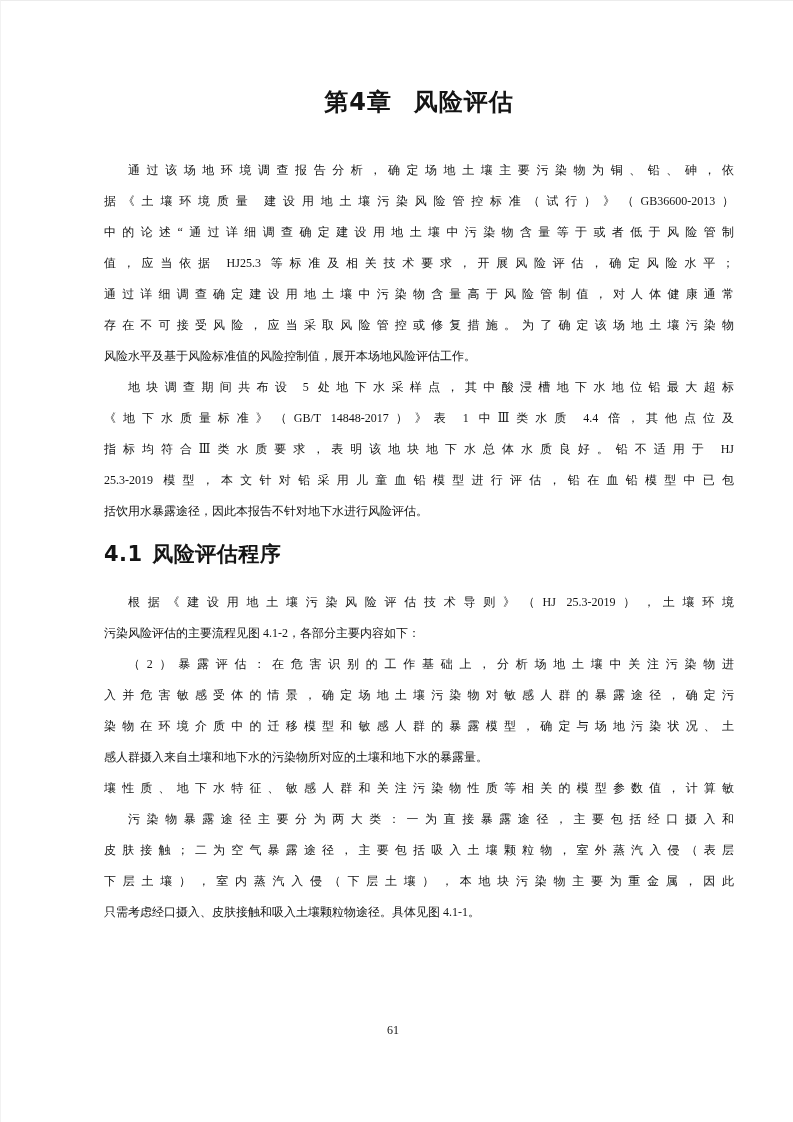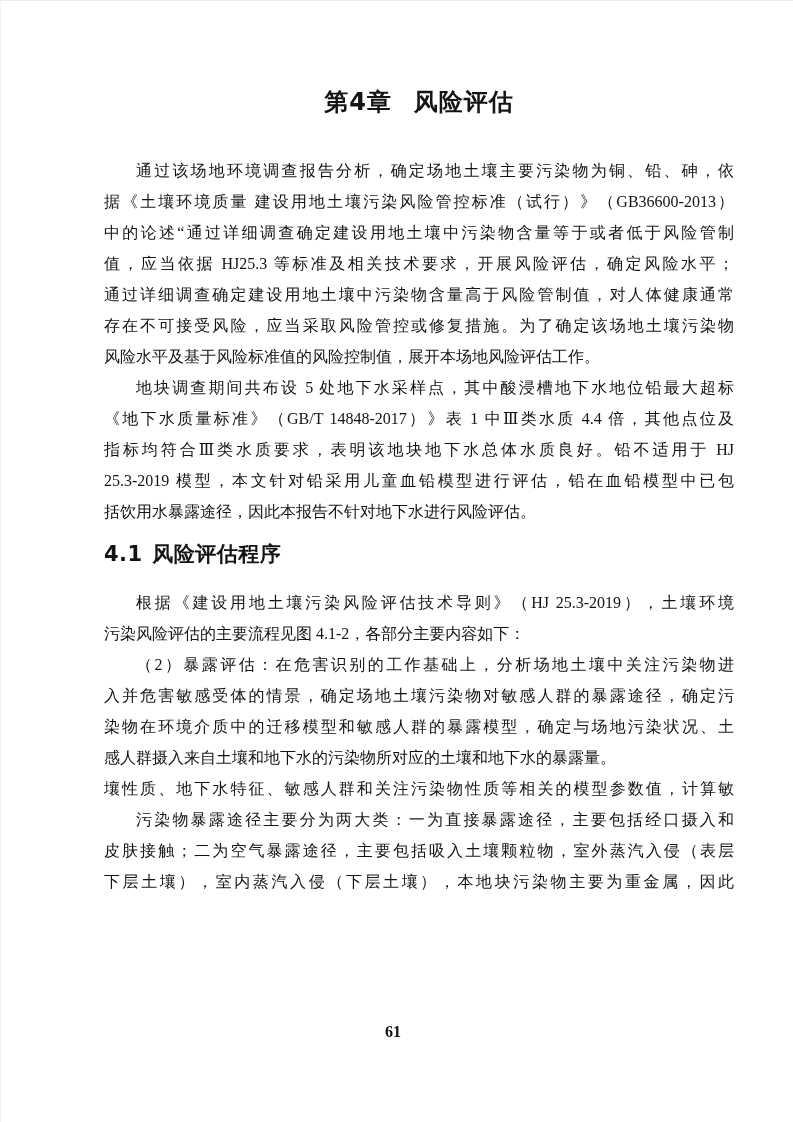--- a/index.html
+++ b/index.html
@@ -10,35 +10,35 @@
     font-family:"Liberation Serif","DejaVu Serif",serif;color:#141414;
   }
   .content{padding:84px 59px 0 103px;}
   .chapter-title{
     text-align:center;margin:0 0 36px 0;
     font-family:"DejaVu Sans","Liberation Sans",sans-serif;
     font-weight:bold;font-size:24px;line-height:34px;letter-spacing:1px;
   }
   .chapter-title .chap-num{margin-right:0.9em;}
   .body-line{
-    font-size:16px;line-height:31px;
+    font-size:12px;line-height:31px;
     text-align:justify;text-align-last:justify;
     white-space:normal;
   }
   .body-line.last{text-align-last:left;}
   .body-line.first{text-indent:2em;}
   .section-heading{
     font-family:"DejaVu Sans","Liberation Sans",sans-serif;
     font-weight:bold;font-size:21px;line-height:30px;
     margin:12px 0 18px 0;letter-spacing:0.5px;
   }
   .section-heading .sec-num{margin-right:0.45em;}
   .page-number{
     position:absolute;top:1022px;left:0;right:8px;
-    text-align:center;font-weight:bold;font-size:16px;
+    text-align:center;font-weight:normal;font-size:12px;
     font-family:"Liberation Serif","DejaVu Serif",serif;
   }
 </style>
 </head>
 <body>
 
 <div class="page">
   <div class="content">
     <h1 class="chapter-title">
       <span class="chap-num">第4章</span><span>风险评估</span>
@@ -69,17 +69,18 @@
           <div class="body-line first">（2）暴露评估：在危害识别的工作基础上，分析场地土壤中关注污染物进</div>
           <div class="body-line">入并危害敏感受体的情景，确定场地土壤污染物对敏感人群的暴露途径，确定污</div>
           <div class="body-line">染物在环境介质中的迁移模型和敏感人群的暴露模型，确定与场地污染状况、土</div>
           <div class="body-line last">感人群摄入来自土壤和地下水的污染物所对应的土壤和地下水的暴露量。</div>
           <div class="body-line">壤性质、地下水特征、敏感人群和关注污染物性质等相关的模型参数值，计算敏</div>
         </div>
         <div>
           <div class="body-line first">污染物暴露途径主要分为两大类：一为直接暴露途径，主要包括经口摄入和</div>
           <div class="body-line">皮肤接触；二为空气暴露途径，主要包括吸入土壤颗粒物，室外蒸汽入侵（表层</div>
           <div class="body-line">下层土壤），室内蒸汽入侵（下层土壤），本地块污染物主要为重金属，因此</div>
+          <div class="body-line last">只需考虑经口摄入、皮肤接触和吸入土壤颗粒物途径。具体见图 4.1-1。</div>
         </div>
       </div>
   </div>
   <div class="page-number">61</div>
 </div>
 
 </body></html>

